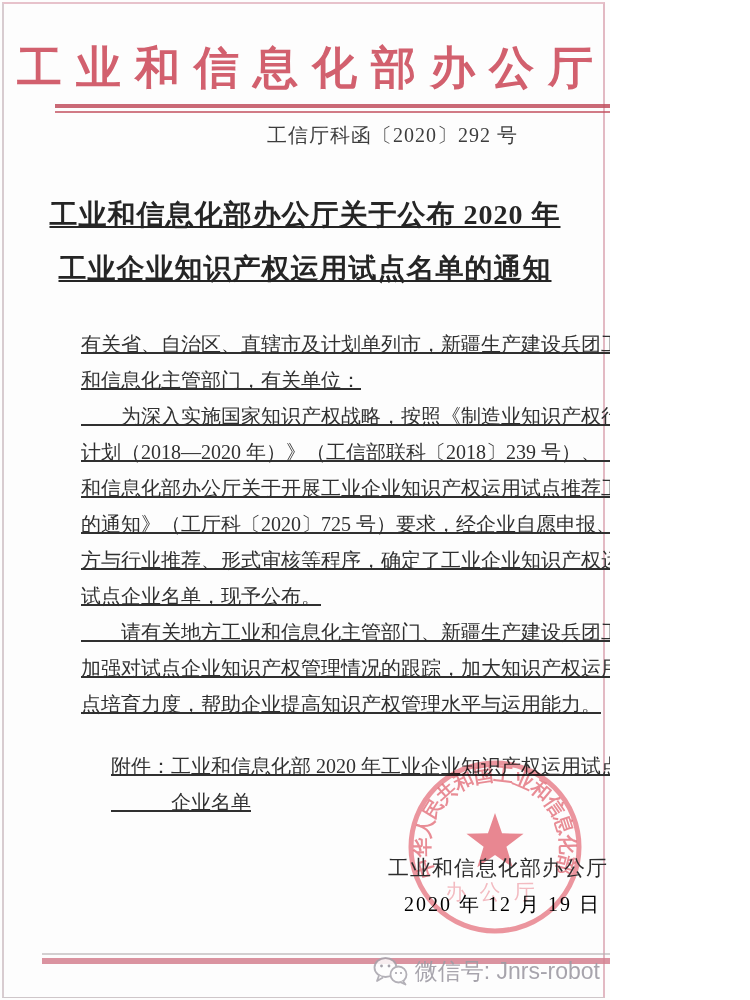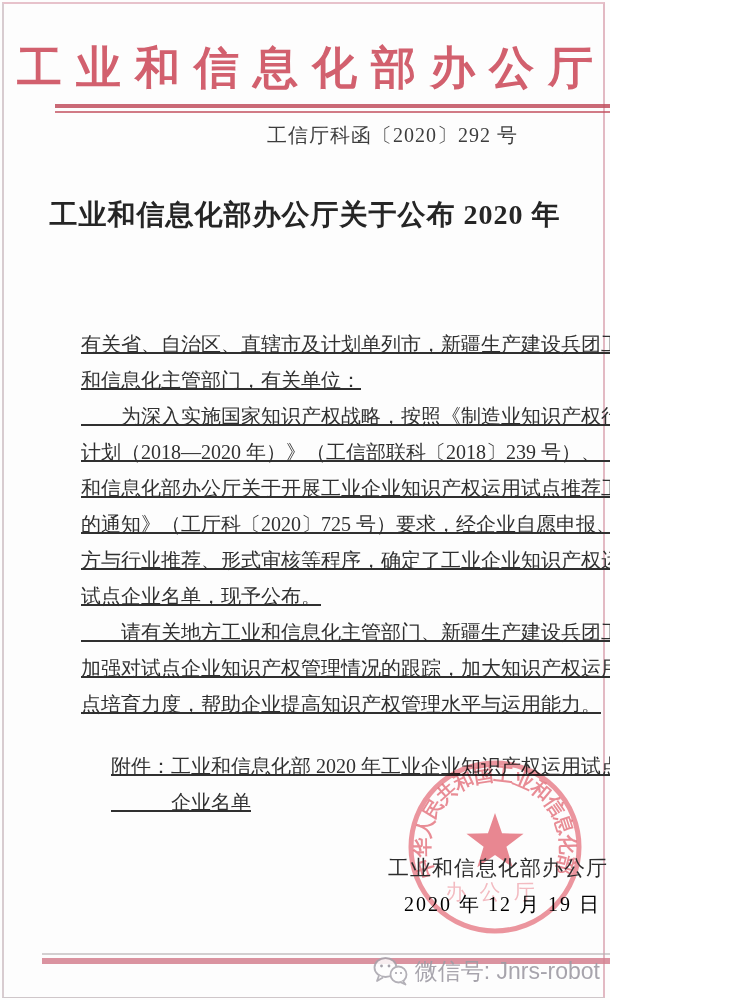--- a/index.html
+++ b/index.html
@@ -45,20 +45,21 @@
   }
   .title {
     position: absolute;
     top: 188px; left: 0; width: 100%;
     text-align: center;
     font-size: 28px;
     font-weight: bold;
     color: #252525;
     line-height: 54px;
     letter-spacing: 1px;
+    text-decoration: underline;
   }
   .body-text {
     position: absolute;
     top: 326px; left: 81px; width: 592px;
     font-size: 20px;
     color: #303030;
     line-height: 36px;
     text-decoration: underline;
   }
   .para { white-space: pre-line; }
@@ -126,20 +127,21 @@
 
   <div class="rule">
     <div class="rule-a"></div>
     <div class="rule-b"></div>
   </div>
 
   <div class="docnum">工信厅科函〔2020〕292 号</div>
 
   <div class="title">
     <div>工业和信息化部办公厅关于公布 2020 年</div>
+    <div>工业企业知识产权运用试点名单的通知</div>
   </div>
 
   <div class="body-text">
     <div class="para">有关省、自治区、直辖市及计划单列市，新疆生产建设兵团工业
 和信息化主管部门，有关单位：</div>
     <div class="para">　　为深入实施国家知识产权战略，按照《制造业知识产权行动
 计划（2018—2020 年）》（工信部联科〔2018〕239 号）、《工业
 和信息化部办公厅关于开展工业企业知识产权运用试点推荐工作
 的通知》（工厅科〔2020〕725 号）要求，经企业自愿申报、地
 方与行业推荐、形式审核等程序，确定了工业企业知识产权运用

